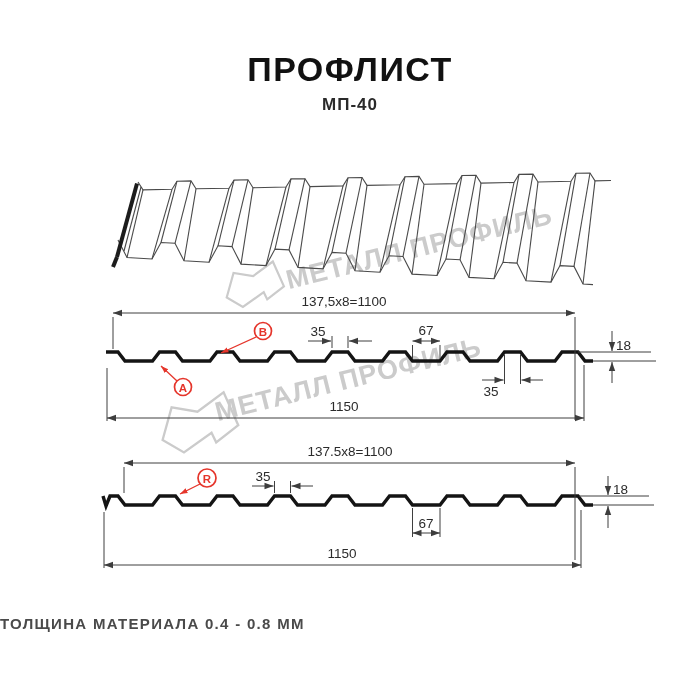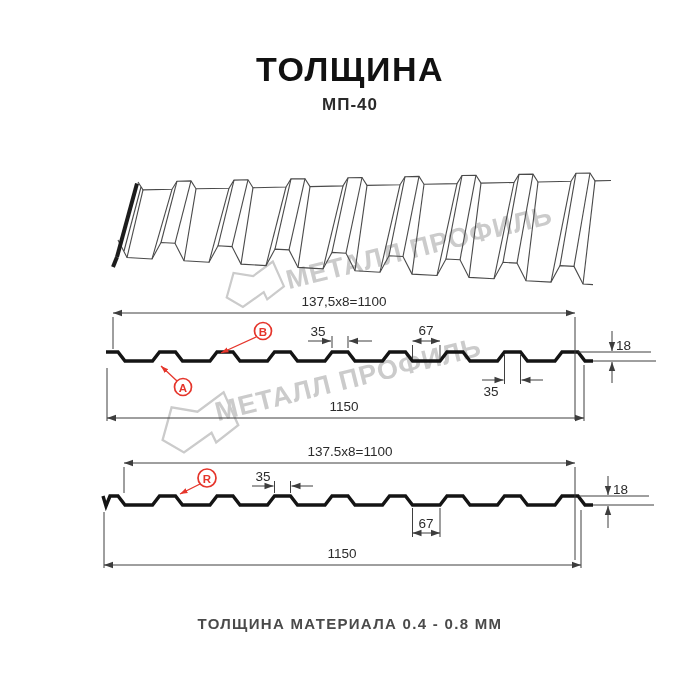--- a/index.html
+++ b/index.html
@@ -2,21 +2,21 @@
 <html><head>
 <meta charset="utf-8">
 <style>
   html,body{margin:0;padding:0}
   body{width:700px;height:700px;background:#ffffff;position:relative;overflow:hidden;
        font-family:"Liberation Sans",sans-serif}
   .title{position:absolute;top:50px;left:0;right:0;text-align:center;
          font-size:34px;font-weight:bold;letter-spacing:1.5px;color:#111}
   .subtitle{position:absolute;top:95px;left:0;right:0;text-align:center;
          font-size:17px;font-weight:bold;letter-spacing:1px;color:#2a2a2a}
-  .footer{position:absolute;top:615px;left:0;right:0;text-align:center;
+  .footer{position:absolute;top:615px;left:0;right:0;
          font-size:15px;font-weight:bold;letter-spacing:1.3px;color:#4a4a4a}
   .wm{position:absolute;color:#cbcbcb;font-weight:bold;font-size:27px;letter-spacing:1px;
       white-space:nowrap;transform:rotate(-14deg);transform-origin:left top}
   .wmlogo{position:absolute;transform:rotate(-10deg)}
   svg.drawing{position:absolute;left:0;top:0}
   .dl{stroke:#3f3f3f;stroke-width:1;fill:none}
   .prof{stroke:#141414;stroke-width:3.4;fill:none;stroke-linejoin:miter}
   .tl{stroke:#4a4a4a;stroke-width:1.1;fill:none}
   .tl-thick{stroke:#1c1c1c;stroke-width:4;fill:none}
   .redln{stroke:#e5352b;stroke-width:1.3;fill:none}
@@ -189,15 +189,15 @@
     </g>
 
     <g>
       <line class="redln" x1="200" y1="484" x2="180" y2="494" marker-end="url(#ahr)"></line>
       <circle class="redcirc" cx="207" cy="478" r="9"></circle>
       <text class="red" x="207" y="482.5" text-anchor="middle">R</text>
     </g>
   </g>
 </svg>
 
-<div class="title">ТОЛЩИНА</div>
+<div class="title">ПРОФЛИСТ</div>
 <div class="subtitle">МП-40</div>
 <div class="footer">ТОЛЩИНА МАТЕРИАЛА 0.4 - 0.8 ММ</div>
 
 </body></html>

